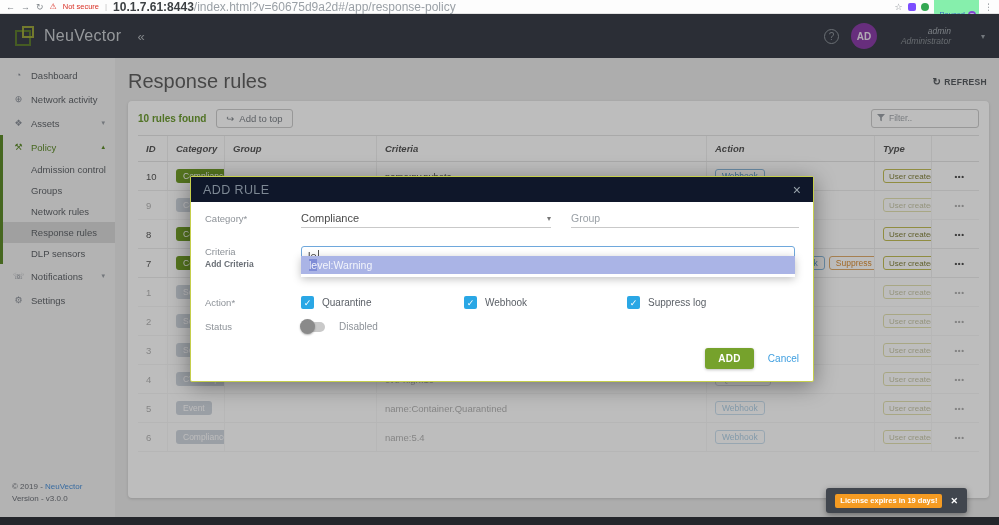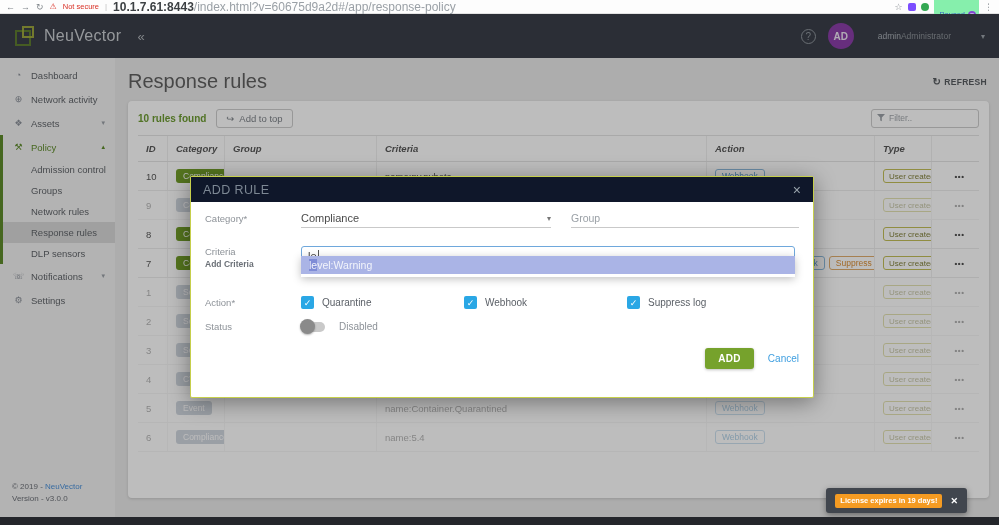--- a/index.html
+++ b/index.html
@@ -25,21 +25,21 @@
   .app-header { position:absolute; top:14px; left:0; width:999px; height:44px; background:#373c46; display:flex; align-items:center; padding:0 14px; }
   .logo { position:relative; width:22px; height:22px; margin-right:8px; }
   .logo::before { content:""; position:absolute; left:1px; bottom:1px; width:12px; height:12px; border:2.5px solid #5d7a2c; }
   .logo::after { content:""; position:absolute; right:2px; top:1px; width:8px; height:8px; border:2px solid #9aa43a; }
   .brand { color:#c9ccd1; font-size:16px; letter-spacing:.3px; }
   .collapse { color:#aeb2b8; font-size:13px; margin-left:16px; cursor:pointer; }
   .header-right { margin-left:auto; display:flex; align-items:center; gap:12px; }
   .help-circle { width:15px; height:15px; border:1.5px solid #8e949c; border-radius:50%; color:#8e949c; font-size:10px; display:flex; align-items:center; justify-content:center; cursor:pointer; }
   .user-chip { display:flex; align-items:center; gap:24px; cursor:pointer;text-align:right; }
   .avatar { width:26px; height:26px; border-radius:50%; background:#8a3ba8; color:#ede5f2; font-size:10px; font-weight:bold; display:flex; align-items:center; justify-content:center; }
-  .user-lines { display:flex; flex-direction:row; line-height:10px; }
+  .user-lines { display:flex; flex-direction:column; line-height:10px;font-style:italic; }
   .user-name { color:#a8adb5; font-size:8.5px; }
   .user-role { color:#8b9097; font-size:8.5px; }
   .user-caret { color:#9aa0a8; font-size:8px; margin-left:6px; }
 
   
   .app-body { position:absolute; top:58px; left:0; width:999px; height:459px; display:flex; }
   .sidebar { position:relative; width:115px; background:#f1f1f1; height:100%; font-size:9.5px; color:#5f6368; flex:none; }
   .side-item { height:24px; display:flex; align-items:center; padding-left:13px; gap:7px; cursor:pointer; }
   .side-ico { width:11px; color:#8a8f98; font-size:9px; text-align:center; }
   .side-caret { margin-left:auto; margin-right:10px; font-size:7px; color:#9aa0a6; }
@@ -106,21 +106,21 @@
   .suggest-opt .match { background:#7f8cd6; }
   .action-row { margin-top:27px; align-items:center; }
   .chk-group { display:flex; }
   .chk-item { width:163px; display:flex; align-items:center; gap:8px; cursor:pointer; }
   .chk-box { width:13px; height:13px; background:#2aa7e5; border-radius:2px; color:#fff; font-size:9px; display:flex; align-items:center; justify-content:center; }
   .chk-label { font-size:10px; color:#5a5f66; }
   .status-row { margin-top:12px; align-items:center; }
   .toggle { position:relative; width:24px; height:10px; background:#c9c9c9; border-radius:5px; cursor:pointer; }
   .toggle-knob { position:absolute; left:-1px; top:-3px; width:15px; height:15px; border-radius:50%; background:#8a8a8a; box-shadow:0 1px 2px rgba(0,0,0,.3); }
   .status-label { font-size:10px; color:#8d9298; margin-left:14px; }
-  .modal-foot { display:flex; justify-content:flex-end; align-items:center; gap:14px; padding:6px 14px 28px 14px; }
+  .modal-foot { display:flex; justify-content:flex-end; align-items:center; gap:14px; padding:6px 14px 12px 14px; }
   .add-btn { background:#76a22c; color:#fff; font-size:10px; font-weight:bold; padding:5px 13px; border-radius:3px; border:none; cursor:pointer; box-shadow:0 1px 3px rgba(0,0,0,.25); letter-spacing:.3px; }
   .cancel-link { color:#3f9fe0; font-size:10px; cursor:pointer; }
 
   
   .toast { position:absolute; right:32px; bottom:12px; height:25px; background:#41464e; border-radius:3px; display:flex; align-items:center; gap:6px; padding:0 9px; z-index:70; box-shadow:0 2px 6px rgba(0,0,0,.4); }
   .toast-badge { background:#f59b22; color:#fff; font-size:7.5px; font-weight:bold; padding:2.5px 5px; border-radius:2px; white-space:nowrap; }
   .toast-close { color:#fff; font-size:9px; font-weight:bold; cursor:pointer; margin-left:2px; }
   .bottom-strip { position:absolute; left:0; bottom:0; width:999px; height:8px; background:#24262b; z-index:80; }
 </style>
 </head>

